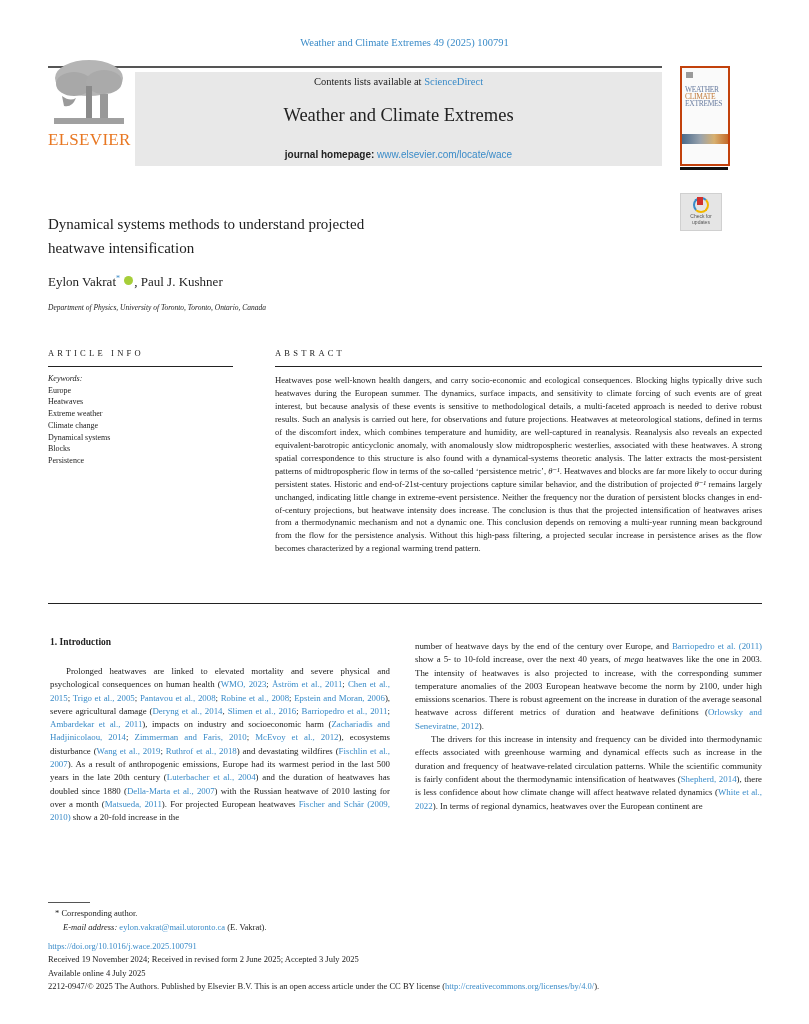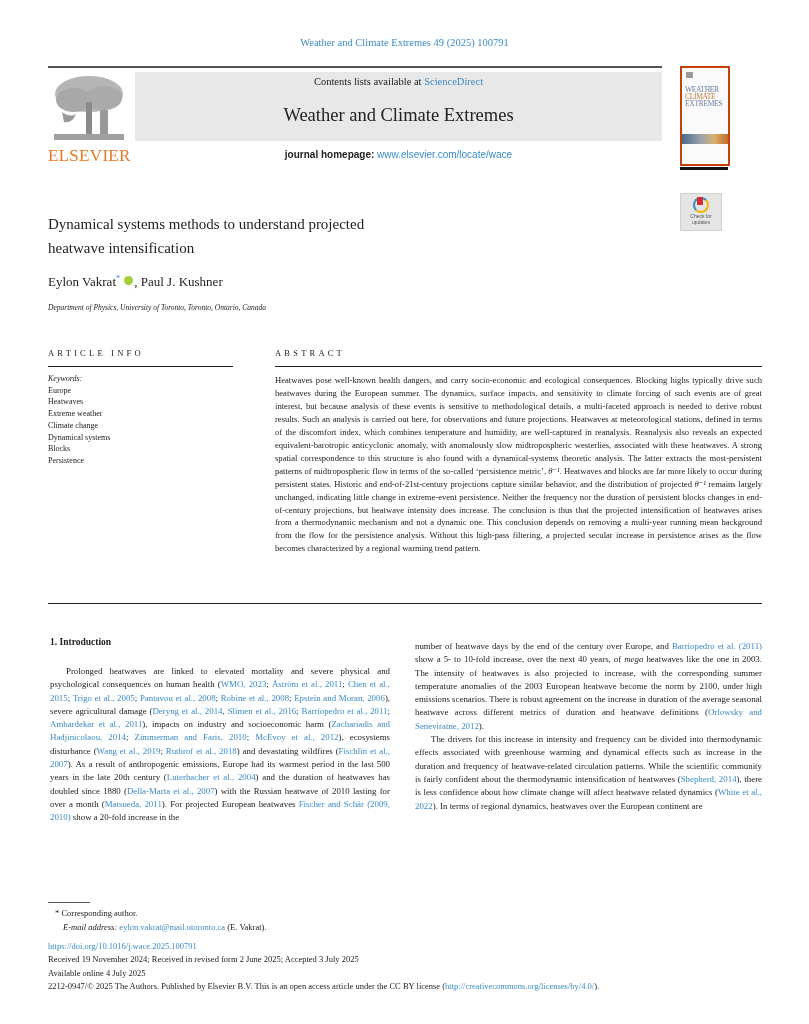--- a/index.html
+++ b/index.html
@@ -3,25 +3,25 @@
 <meta charset="utf-8">
 <style>
   html, body { margin: 0; padding: 0; background: #ffffff; }
   body { width: 809px; height: 1024px; position: relative; overflow: hidden; font-family: "Liberation Serif", "DejaVu Serif", serif; color: #1a1a1a; }
   a, .link { color: #3a8bc8; text-decoration: none; }
   .abs { position: absolute; }
 
   .journal-ref { top: 37px; left: 0; width: 809px; text-align: center; font-size: 10.5px; color: #3a8bc8; }
 
   .header-rule-top { top: 66px; left: 48px; width: 614px; height: 2px; background: #555; }
-  .logo { top: 72px; left: 48px; width: 82px; height: 94px; }
+  .logo { top: 56px; left: 48px; width: 82px; height: 94px; }
   .tree { position: absolute; top: 0; left: 4px; width: 74px; height: 70px; }
   .elsevier-word { position: absolute; top: 74px; left: 0; width: 82px; text-align: center; font-size: 17px; color: #e87722; letter-spacing: 0.3px; font-family: "Liberation Serif", serif; }
 
-  .banner { top: 72px; left: 135px; width: 527px; height: 69px; background: #e8e8e8; }
+  .banner { top: 72px; left: 135px; width: 527px; height: 94px; background: #e8e8e8; }
   .banner-contents { position: absolute; top: 4px; width: 100%; text-align: center; font-size: 10.5px; color: #222; }
   .banner-title { position: absolute; top: 33px; width: 100%; text-align: center; font-size: 18.5px; color: #222; }
   .banner-home { position: absolute; top: 77px; width: 100%; text-align: center; font-size: 10px; color: #222; font-family: "Liberation Sans", sans-serif; }
 
   .cover { top: 66px; left: 680px; width: 46px; height: 96px; border: 2px solid #c2410c; background: #fafafa; }
   .cover-text { position: absolute; top: 18px; left: 3px; font-size: 7.5px; line-height: 7px; color: #6a7da0; letter-spacing: -0.3px; }
   .cover-text .o { color: #c07a3a; }
   .cover-stripe { position: absolute; top: 66px; left: 0; width: 46px; height: 10px; background: linear-gradient(90deg, #4a6a8a, #99a3ad 40%, #d7b070 70%, #c46b2a); }
   .cover-mark { position: absolute; top: 4px; left: 4px; width: 7px; height: 6px; background: #9a9a9a; }
   .cover-rule { top: 167px; left: 680px; width: 48px; height: 3px; background: #111; }

